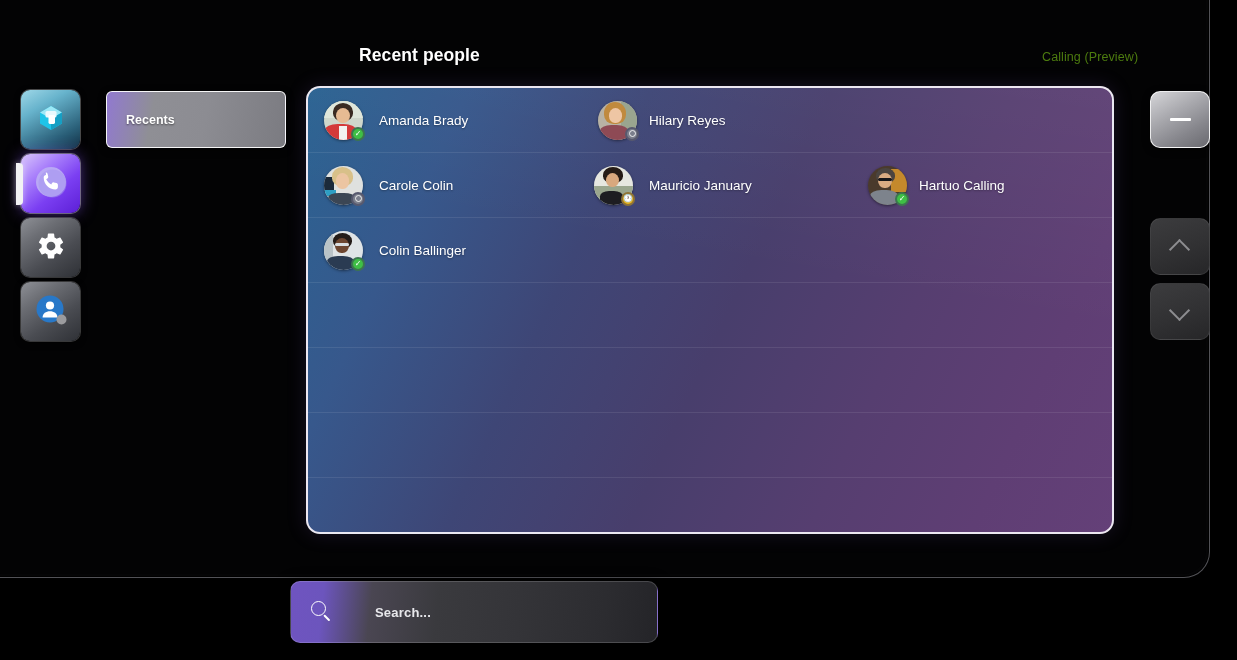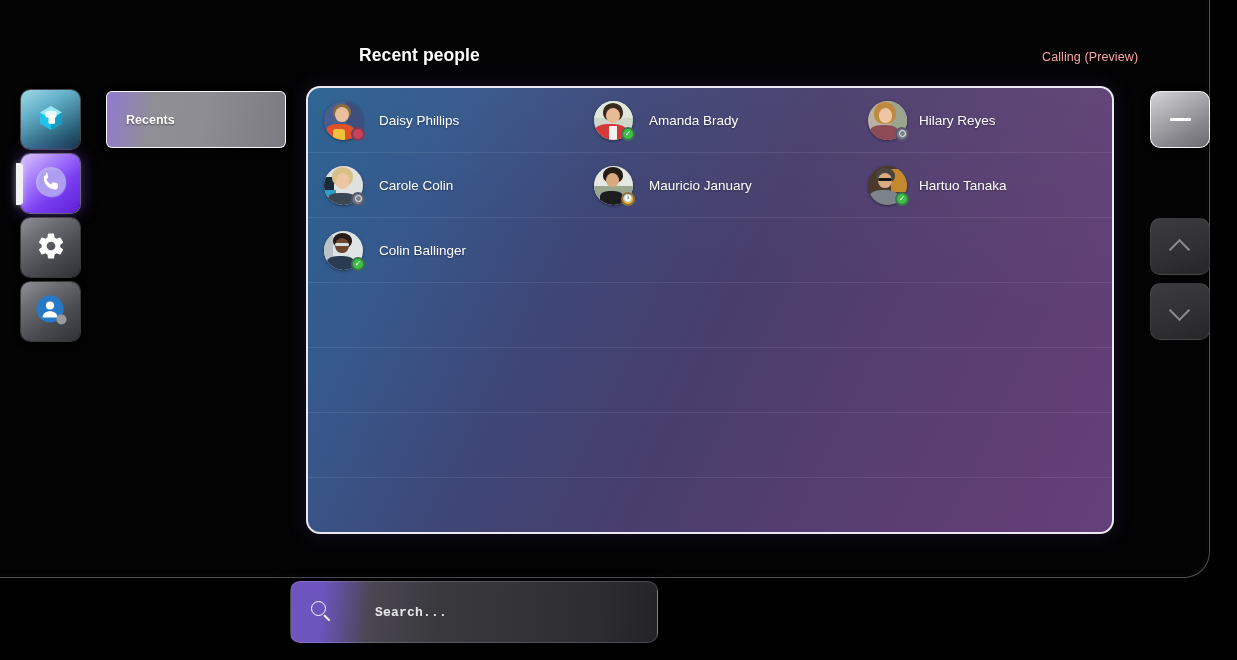--- a/index.html
+++ b/index.html
@@ -53,21 +53,21 @@
     font-size: 17.5px;
     font-weight: bold;
     color: #ffffff;
     letter-spacing: 0.1px;
   }
   .app-label {
     position: absolute;
     left: 1042px;
     top: 50px;
     font-size: 12.5px;
-    color: #fca5a5;
+    color: #4d7c0f;
     letter-spacing: 0.1px;
   }
 
   
   .rail {
     position: absolute;
     left: 21px;
     top: 90px;
     width: 60px;
   }
@@ -290,21 +290,20 @@
       #4a4652 22%,
       #3a3a3e 40%,
       #343438 62%,
       #2c2c30 85%,
       #242428 100%);
     border: 1px solid rgba(255,255,255,0.16);
     display: flex;
     align-items: center;
     box-shadow: 0 4px 16px rgba(0,0,0,0.75);
     cursor: text;
-    font-family: Liberation Mono, monospace;
   }
   .search-icon {
     margin-left: 20px;
     width: 22px; height: 22px;
     flex: 0 0 22px;
     position: relative;
   }
   .search-icon .ring {
     position: absolute;
     left: 0; top: 0;
@@ -393,34 +392,20 @@
     <div class="tab">
       <span class="tab-label">Recents</span>
     </div>
   </div>
 
   <div class="people-panel">
     <div class="panel-sheen"></div>
     <div class="people-grid">
 
       <div class="people-row">
-        <div class="person col1">
-          <div class="avatar-wrap">
-            <div class="avatar">
-              <div class="bg" style="background:#4a5d8f"></div>
-              <div class="extra" style="left:56%;top:0;width:44%;height:100%;background:#3e4f7d"></div>
-              <div class="hair" style="left:22%;top:8%;width:46%;height:40%;background:#8b6a3f"></div>
-              <div class="face" style="left:28%;top:16%;width:36%;height:40%;background:#e8bf9a"></div>
-              <div class="body" style="background:#e0532a;left:6%;width:70%;height:40%"></div>
-              <div class="extra" style="left:24%;bottom:0;width:30%;height:26%;background:#f0c23c;border-radius:30% 30% 0 0"></div>
-            </div>
-            <div class="presence busy"></div>
-          </div>
-          <span class="person-name">Daisy Phillips</span>
-        </div>
         <div class="person col2">
           <div class="avatar-wrap">
             <div class="avatar">
               <div class="bg" style="background:#cfd7cb"></div>
               <div class="extra" style="left:0;top:0;width:100%;height:46%;background:#dfe6da"></div>
               <div class="hair" style="left:22%;top:6%;width:52%;height:46%;background:#3a2b22"></div>
               <div class="face" style="left:30%;top:18%;width:36%;height:40%;background:#e7bb93"></div>
               <div class="body" style="background:#d43a3a;left:2%;width:80%;height:40%"></div>
               <div class="extra" style="left:38%;bottom:0;width:20%;height:34%;background:#f2f2f0"></div>
             </div>
@@ -476,21 +461,21 @@
             <div class="avatar">
               <div class="bg" style="background:#4a3a2c"></div>
               <div class="extra" style="left:58%;top:10%;width:42%;height:58%;background:#c4892c"></div>
               <div class="hair" style="left:20%;top:6%;width:48%;height:38%;background:#4a4440"></div>
               <div class="face" style="left:26%;top:18%;width:36%;height:40%;background:#d9ab83"></div>
               <div class="extra" style="left:26%;top:33%;width:36%;height:8%;background:#15161a;border-radius:2px"></div>
               <div class="body" style="background:#7d838c;left:4%;width:72%;height:36%"></div>
             </div>
             <div class="presence available">✓</div>
           </div>
-          <span class="person-name">Hartuo Tanaka</span>
+          <span class="person-name">Hartuo Calling</span>
         </div>
       </div>
 
       <div class="people-row">
         <div class="person col1">
           <div class="avatar-wrap">
             <div class="avatar">
               <div class="bg" style="background:#dfe4e6"></div>
               <div class="extra" style="left:0;top:0;width:24%;height:100%;background:#b9c3c7"></div>
               <div class="hair" style="left:22%;top:6%;width:50%;height:40%;background:#241c18"></div>

